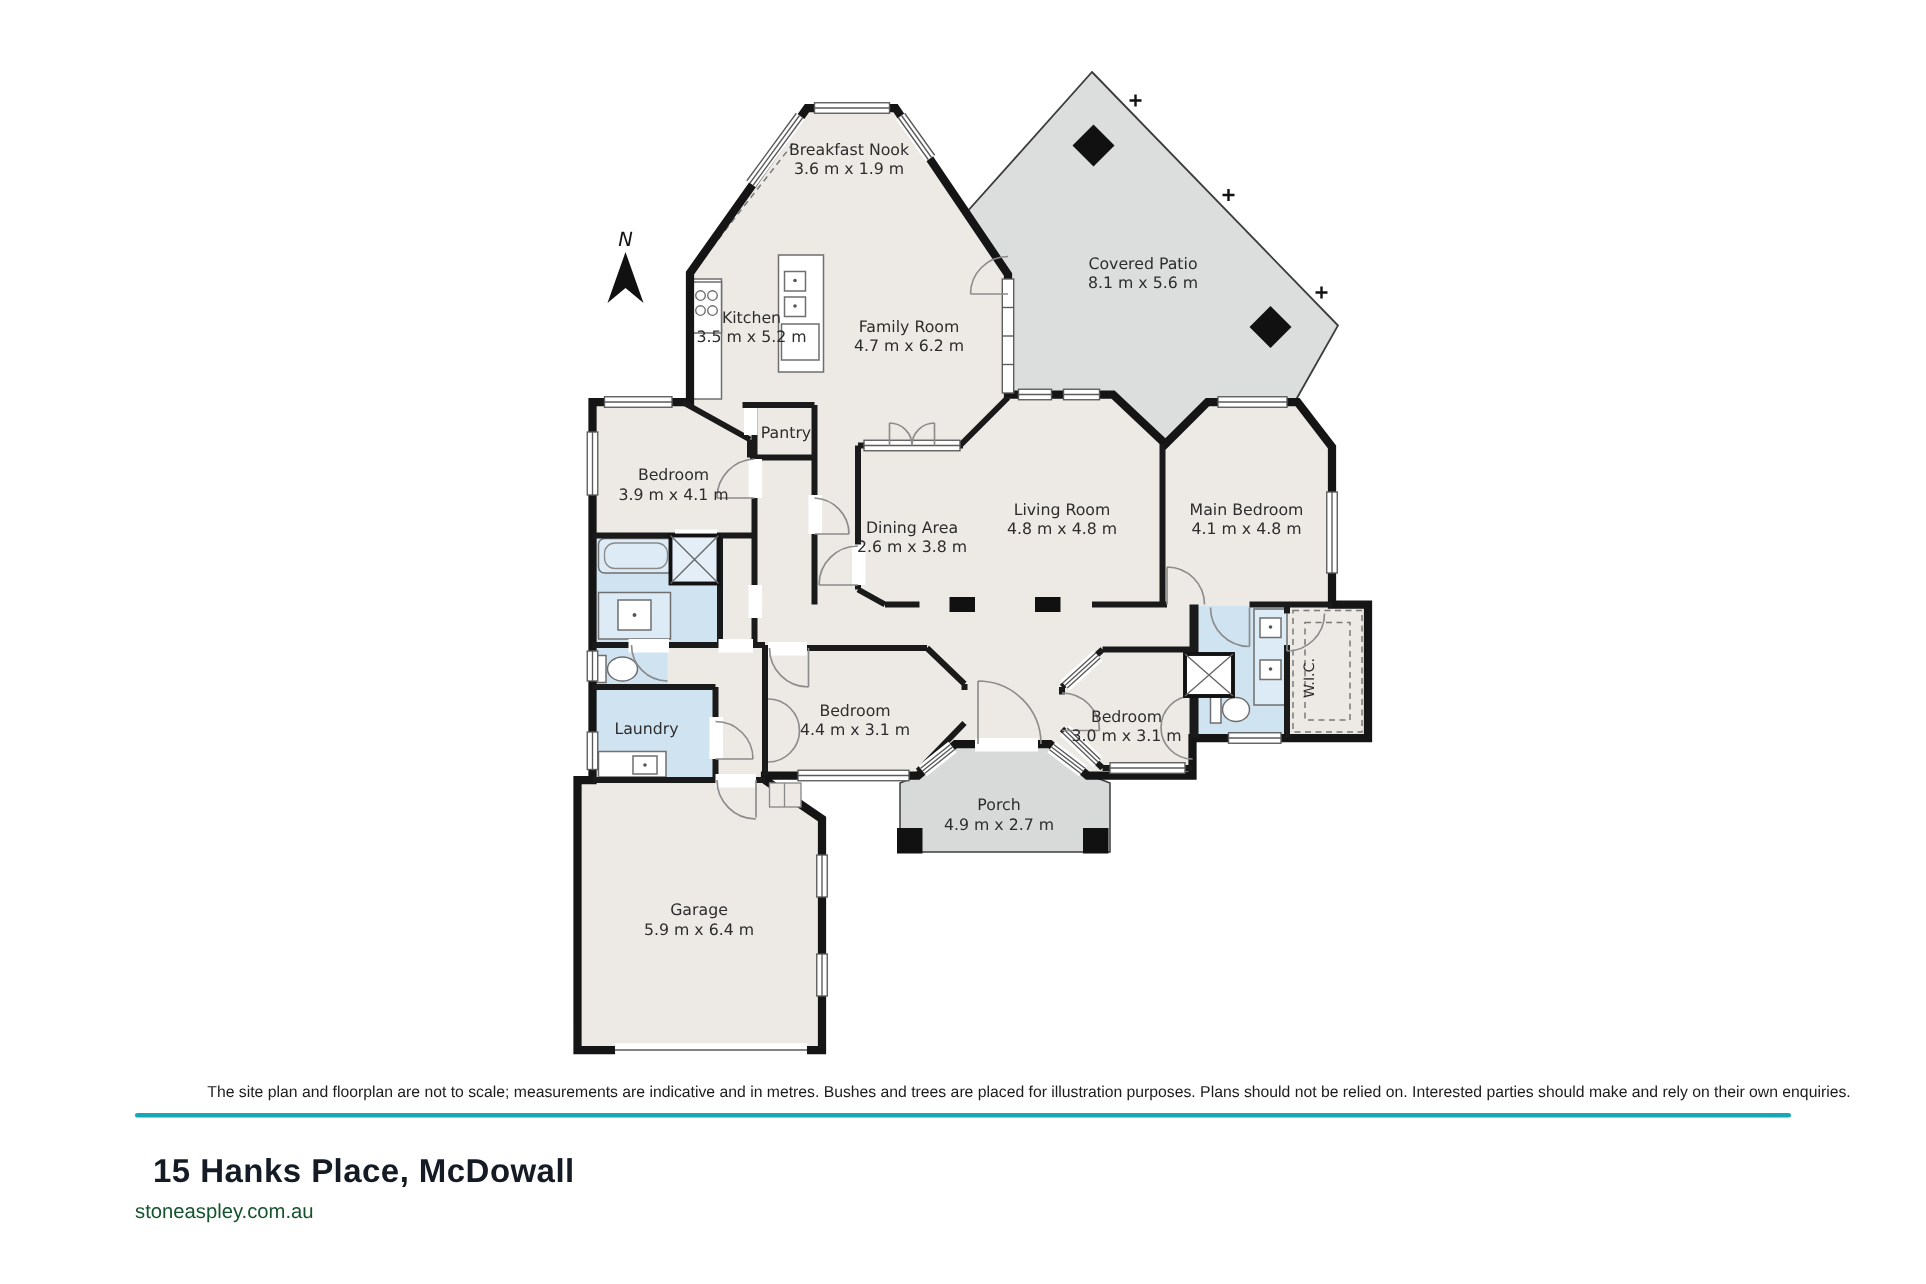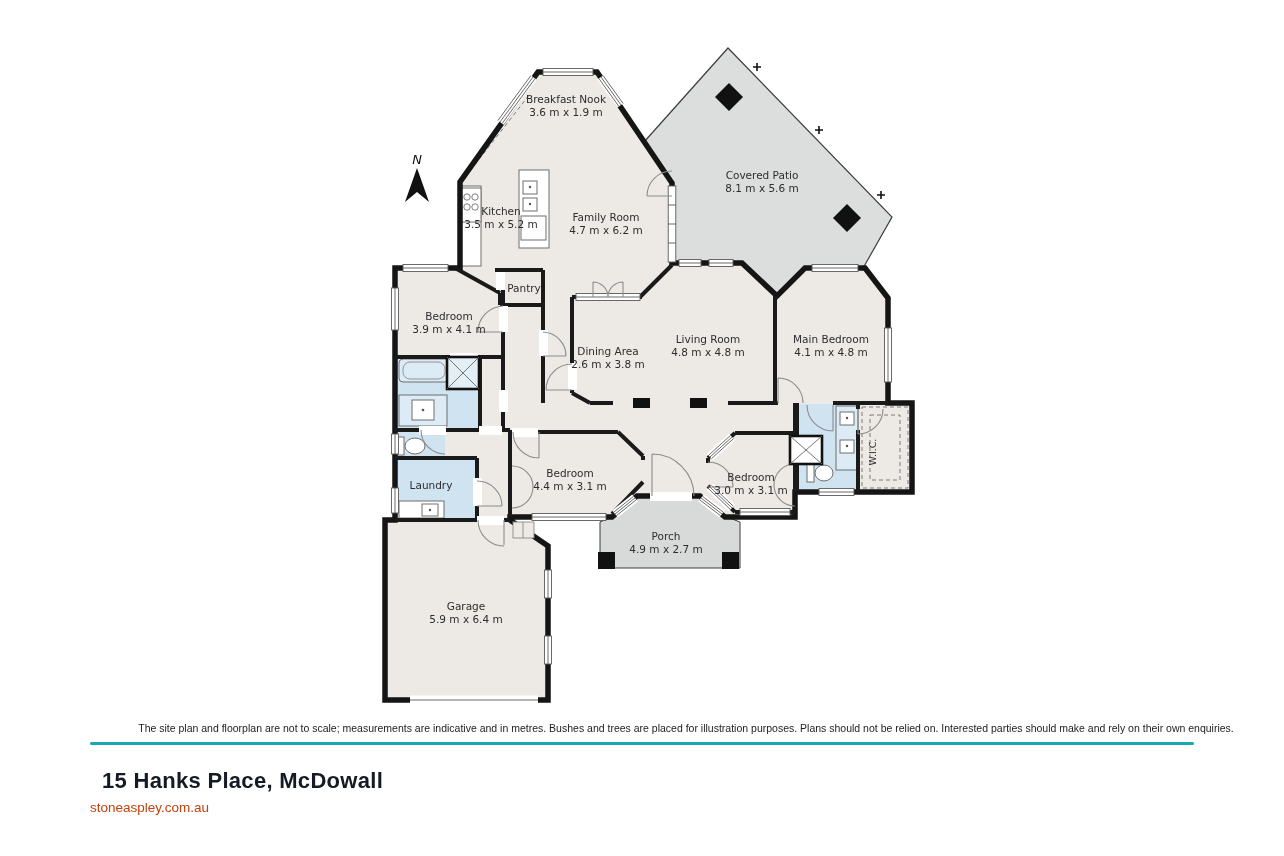--- a/index.html
+++ b/index.html
@@ -17,21 +17,21 @@
   svg .fx{fill:#ffffff;stroke:#6f6f6f;stroke-width:1;}
   svg .fxb{fill:#ddebf6;stroke:#6f6f6f;stroke-width:1;}
   svg .dash{fill:none;stroke:#7a7a7a;stroke-width:1;stroke-dasharray:4 3;}
   .disclaimer{position:absolute;top:722px;left:0;width:1284px;padding-left:88px;box-sizing:border-box;
               text-align:center;font-family:"Liberation Sans",sans-serif;font-size:10.5px;
               color:#1c1c1c;white-space:nowrap;}
   .divider{position:absolute;left:90px;top:742px;width:1104px;height:3px;background:#16a8b5;border-radius:2px;}
   .address{position:absolute;left:90px;top:756px;margin:12px;font-family:"Liberation Sans",sans-serif;
            font-size:22px;font-weight:600;letter-spacing:0.3px;color:#151b24;}
   .website{position:absolute;left:90px;top:800px;font-family:"Liberation Sans",sans-serif;
-           font-size:13.5px;color:#c2410c;}
+           font-size:13.5px;color:#14532d;}
 </style>
 </head>
 <body>
 
 <div class="canvas">
   <div class="plan-wrap">
   <svg width="1284" height="745" viewBox="0 0 1284 745">
 
     <g>
       <polygon points="728,48 892,217 862,270 805,270 777,296 742,266 672,266 644,142" fill="#dbdedd" stroke="#3c3c3c" stroke-width="1.2"></polygon>

